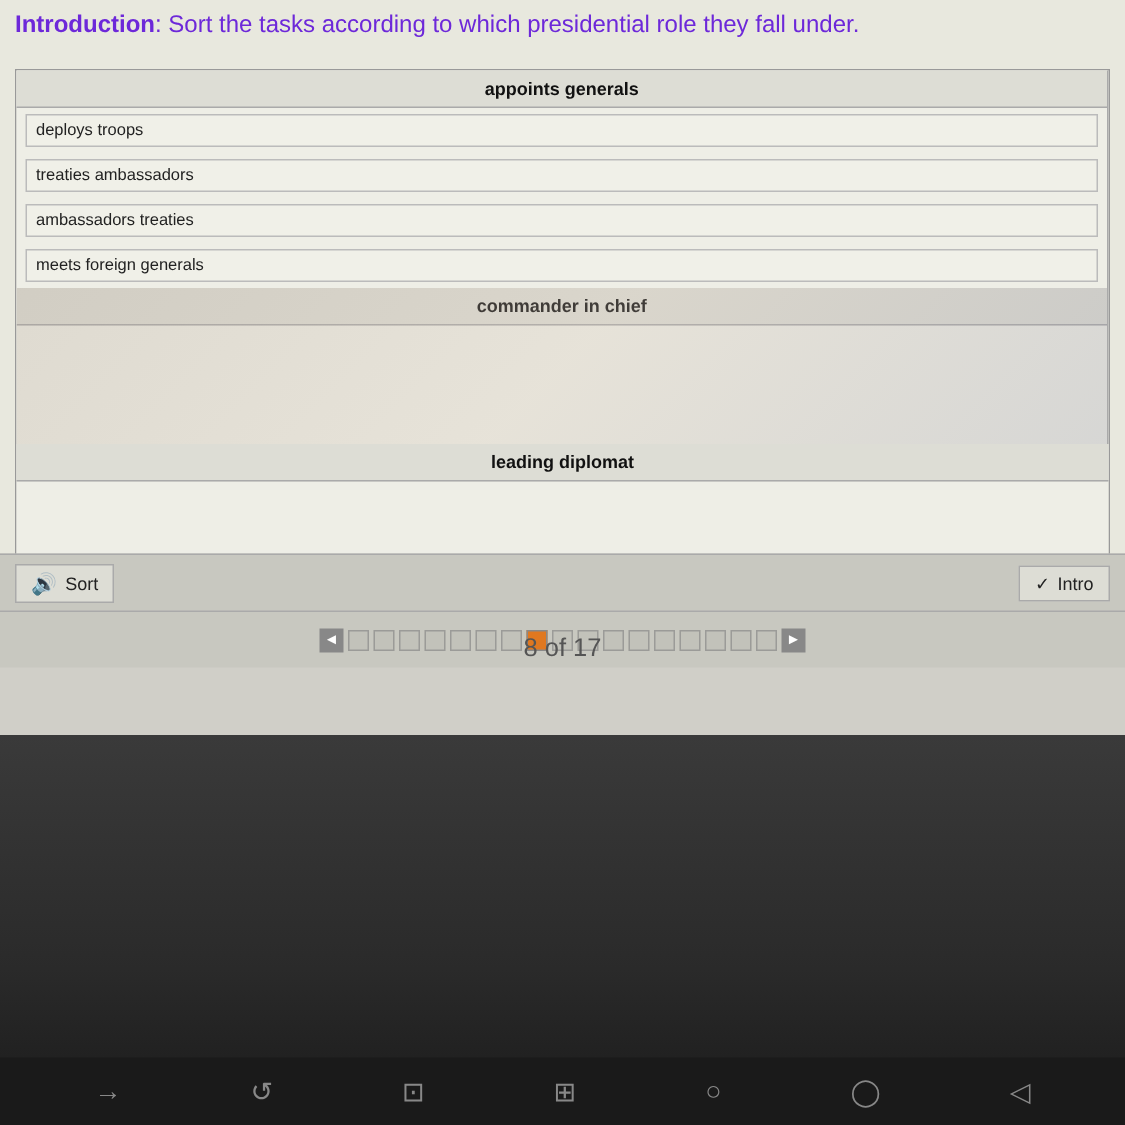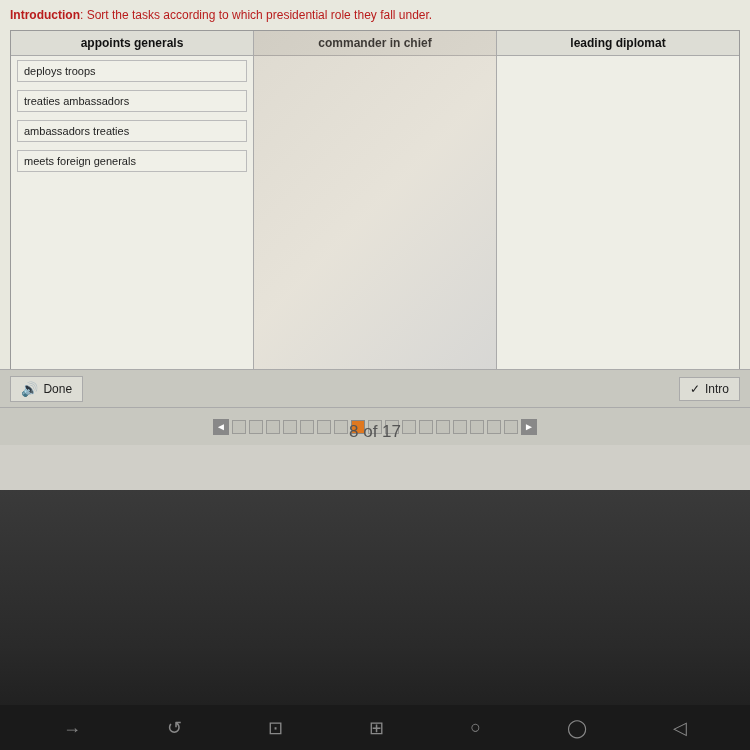--- a/index.html
+++ b/index.html
@@ -27,35 +27,36 @@
       position: absolute;
       top: 0;
       left: 0;
       right: 0;
       bottom: 50px;
       background: #e8e8de;
       padding: 8px 10px;
     }
 
     .intro-text {
-      font-size: 12px;
-      margin-bottom: 8px;
-      color: #b91c1c;
+      font-size: 16px;
+      margin-bottom: 20px;
+      color: #6d28d9;
     }
 
     .intro-text strong {
       font-weight: bold;
     }
 
     
     .columns-wrapper {
       display: flex;
       gap: 0;
       height: calc(100% - 30px);
       border: 1px solid #999;
+      flex-direction: column;
     }
 
     .column {
       flex: 1;
       border-right: 1px solid #aaa;
       display: flex;
       flex-direction: column;
       background: #eeeee6;
     }
 
@@ -286,21 +287,21 @@
       <div class="column right-column">
         <div class="column-header">leading diplomat</div>
       </div>
 
     </div>
   </div>
 
   <div class="bottom-bar">
     <button class="intro-btn">
       <span style="font-size:14px;">🔊</span>
-      <span>Done</span>
+      <span>Sort</span>
     </button>
     <button class="done-btn">
       <span>✓</span>
       <span>Intro</span>
     </button>
   </div>
 
   <div class="nav-strip">
     <div class="nav-arrow">◄</div>
     <div class="nav-dot faded"></div>

